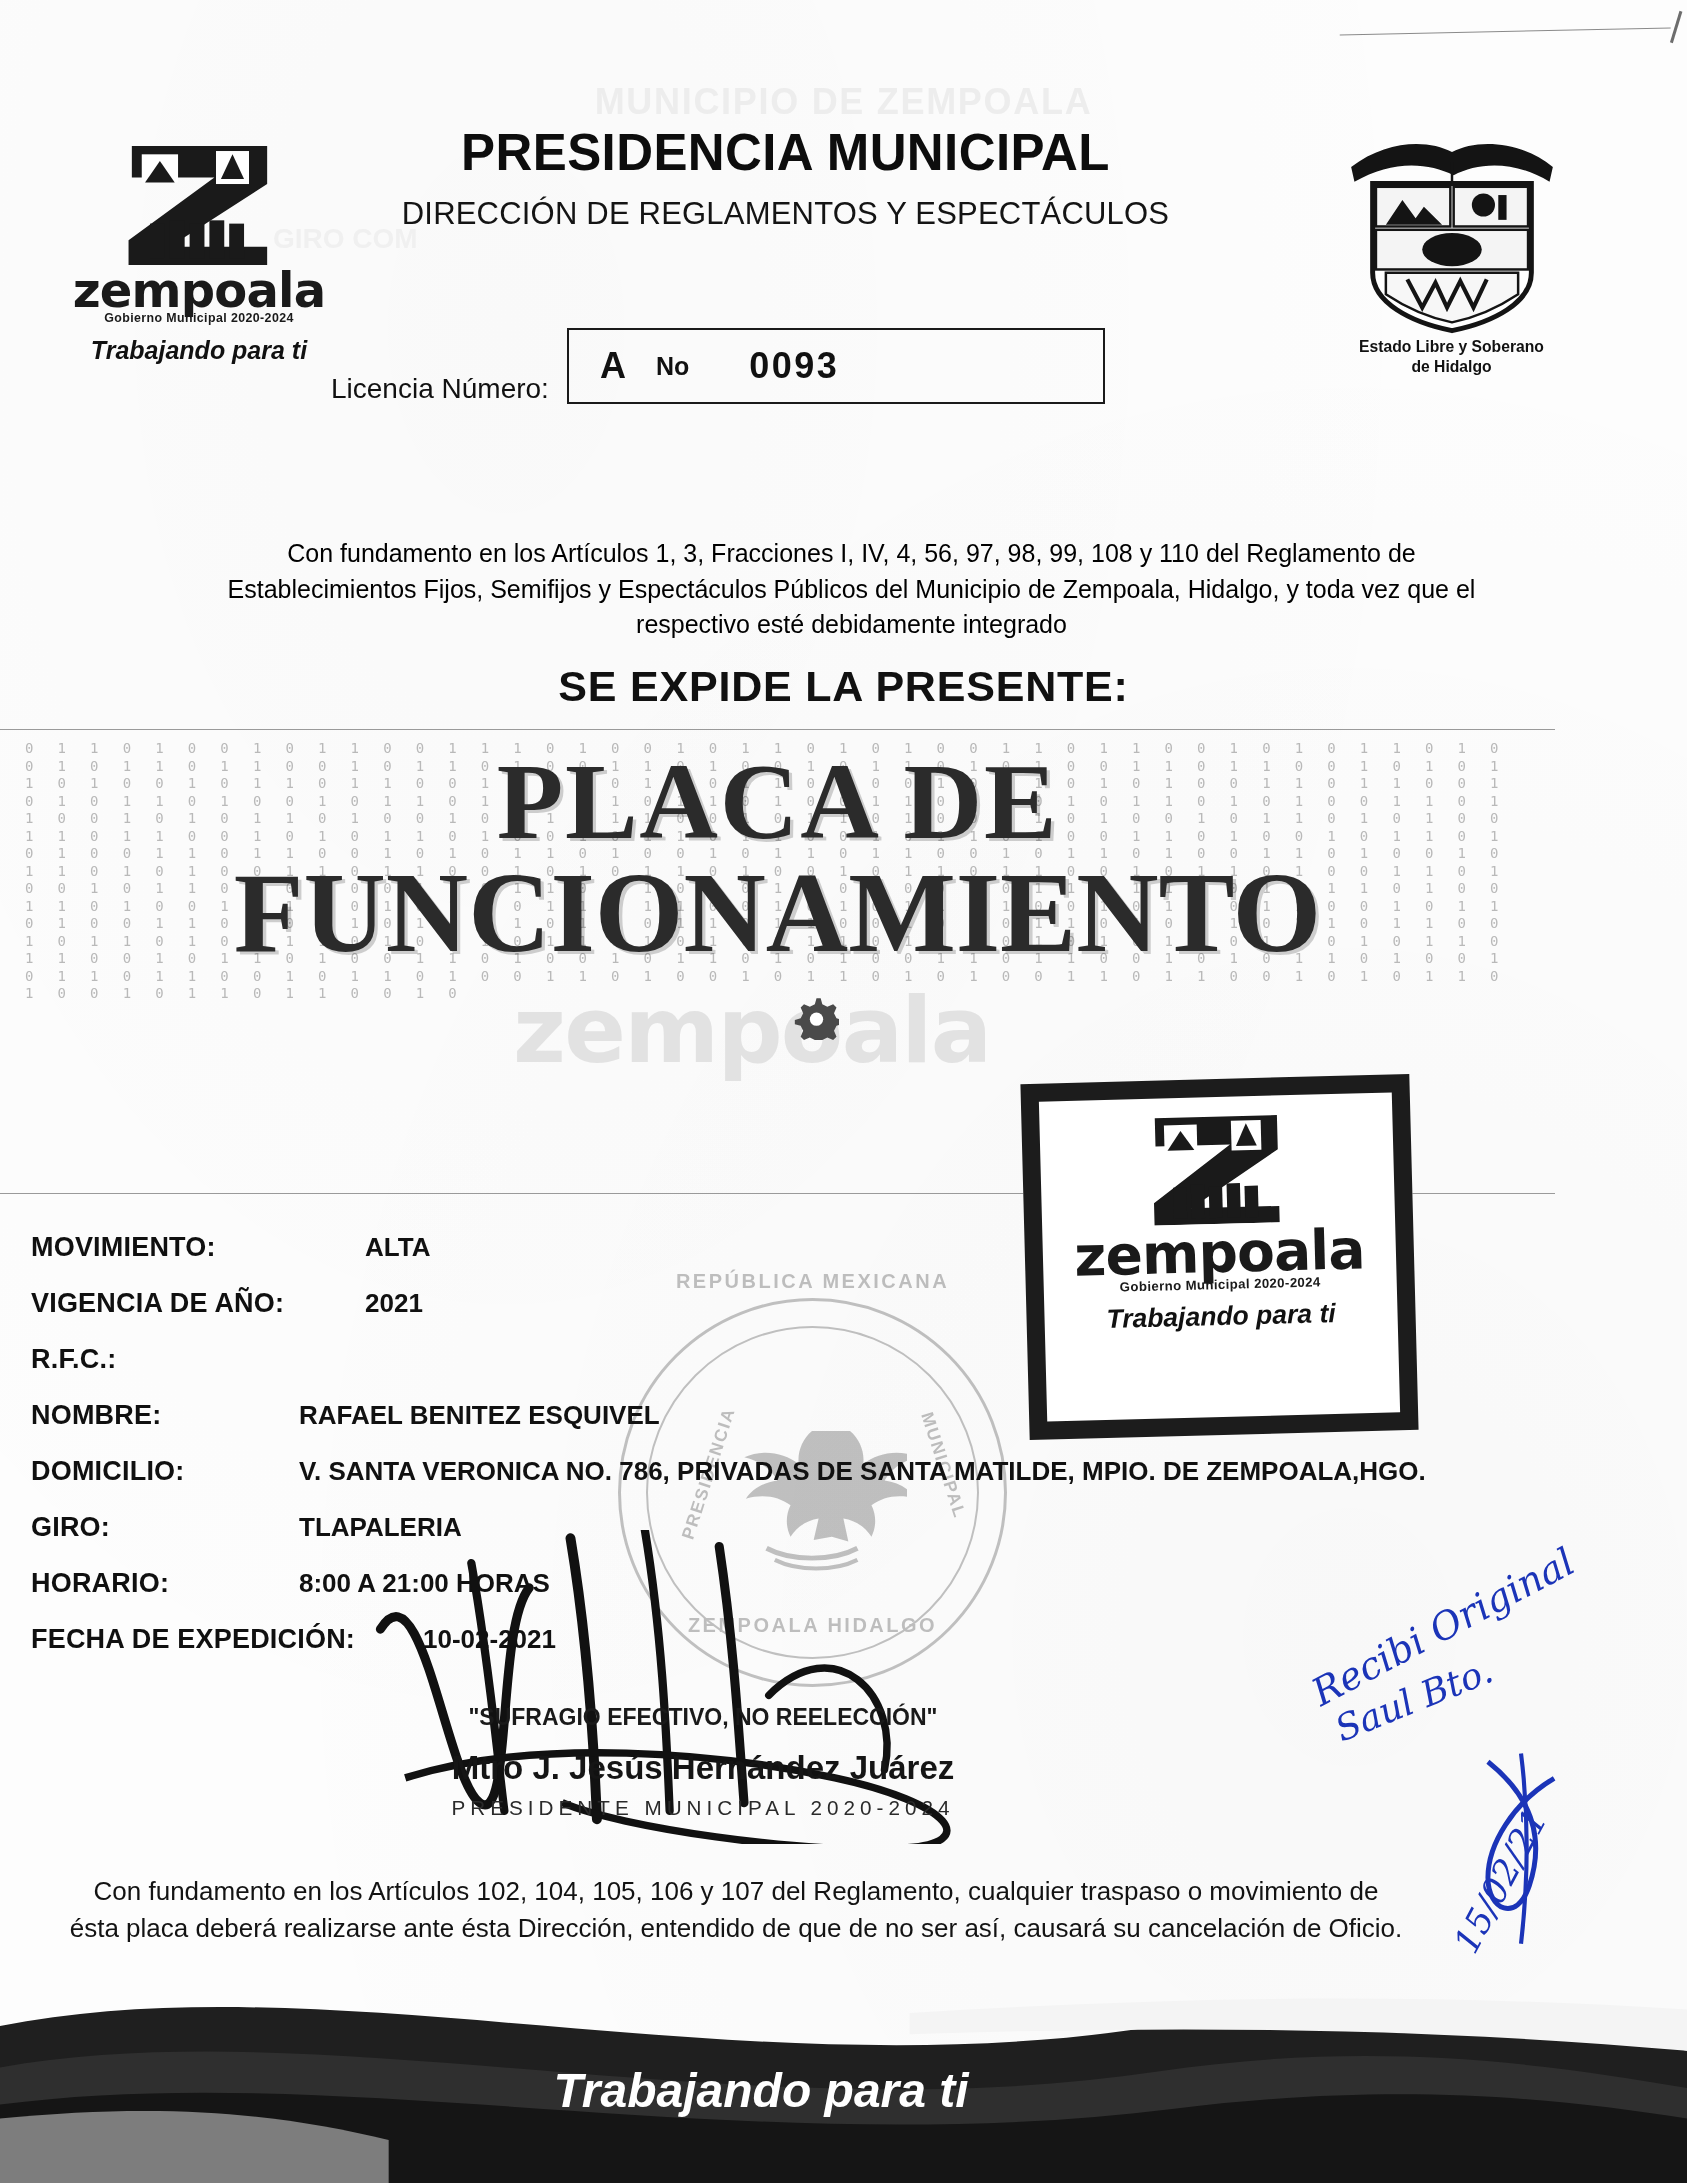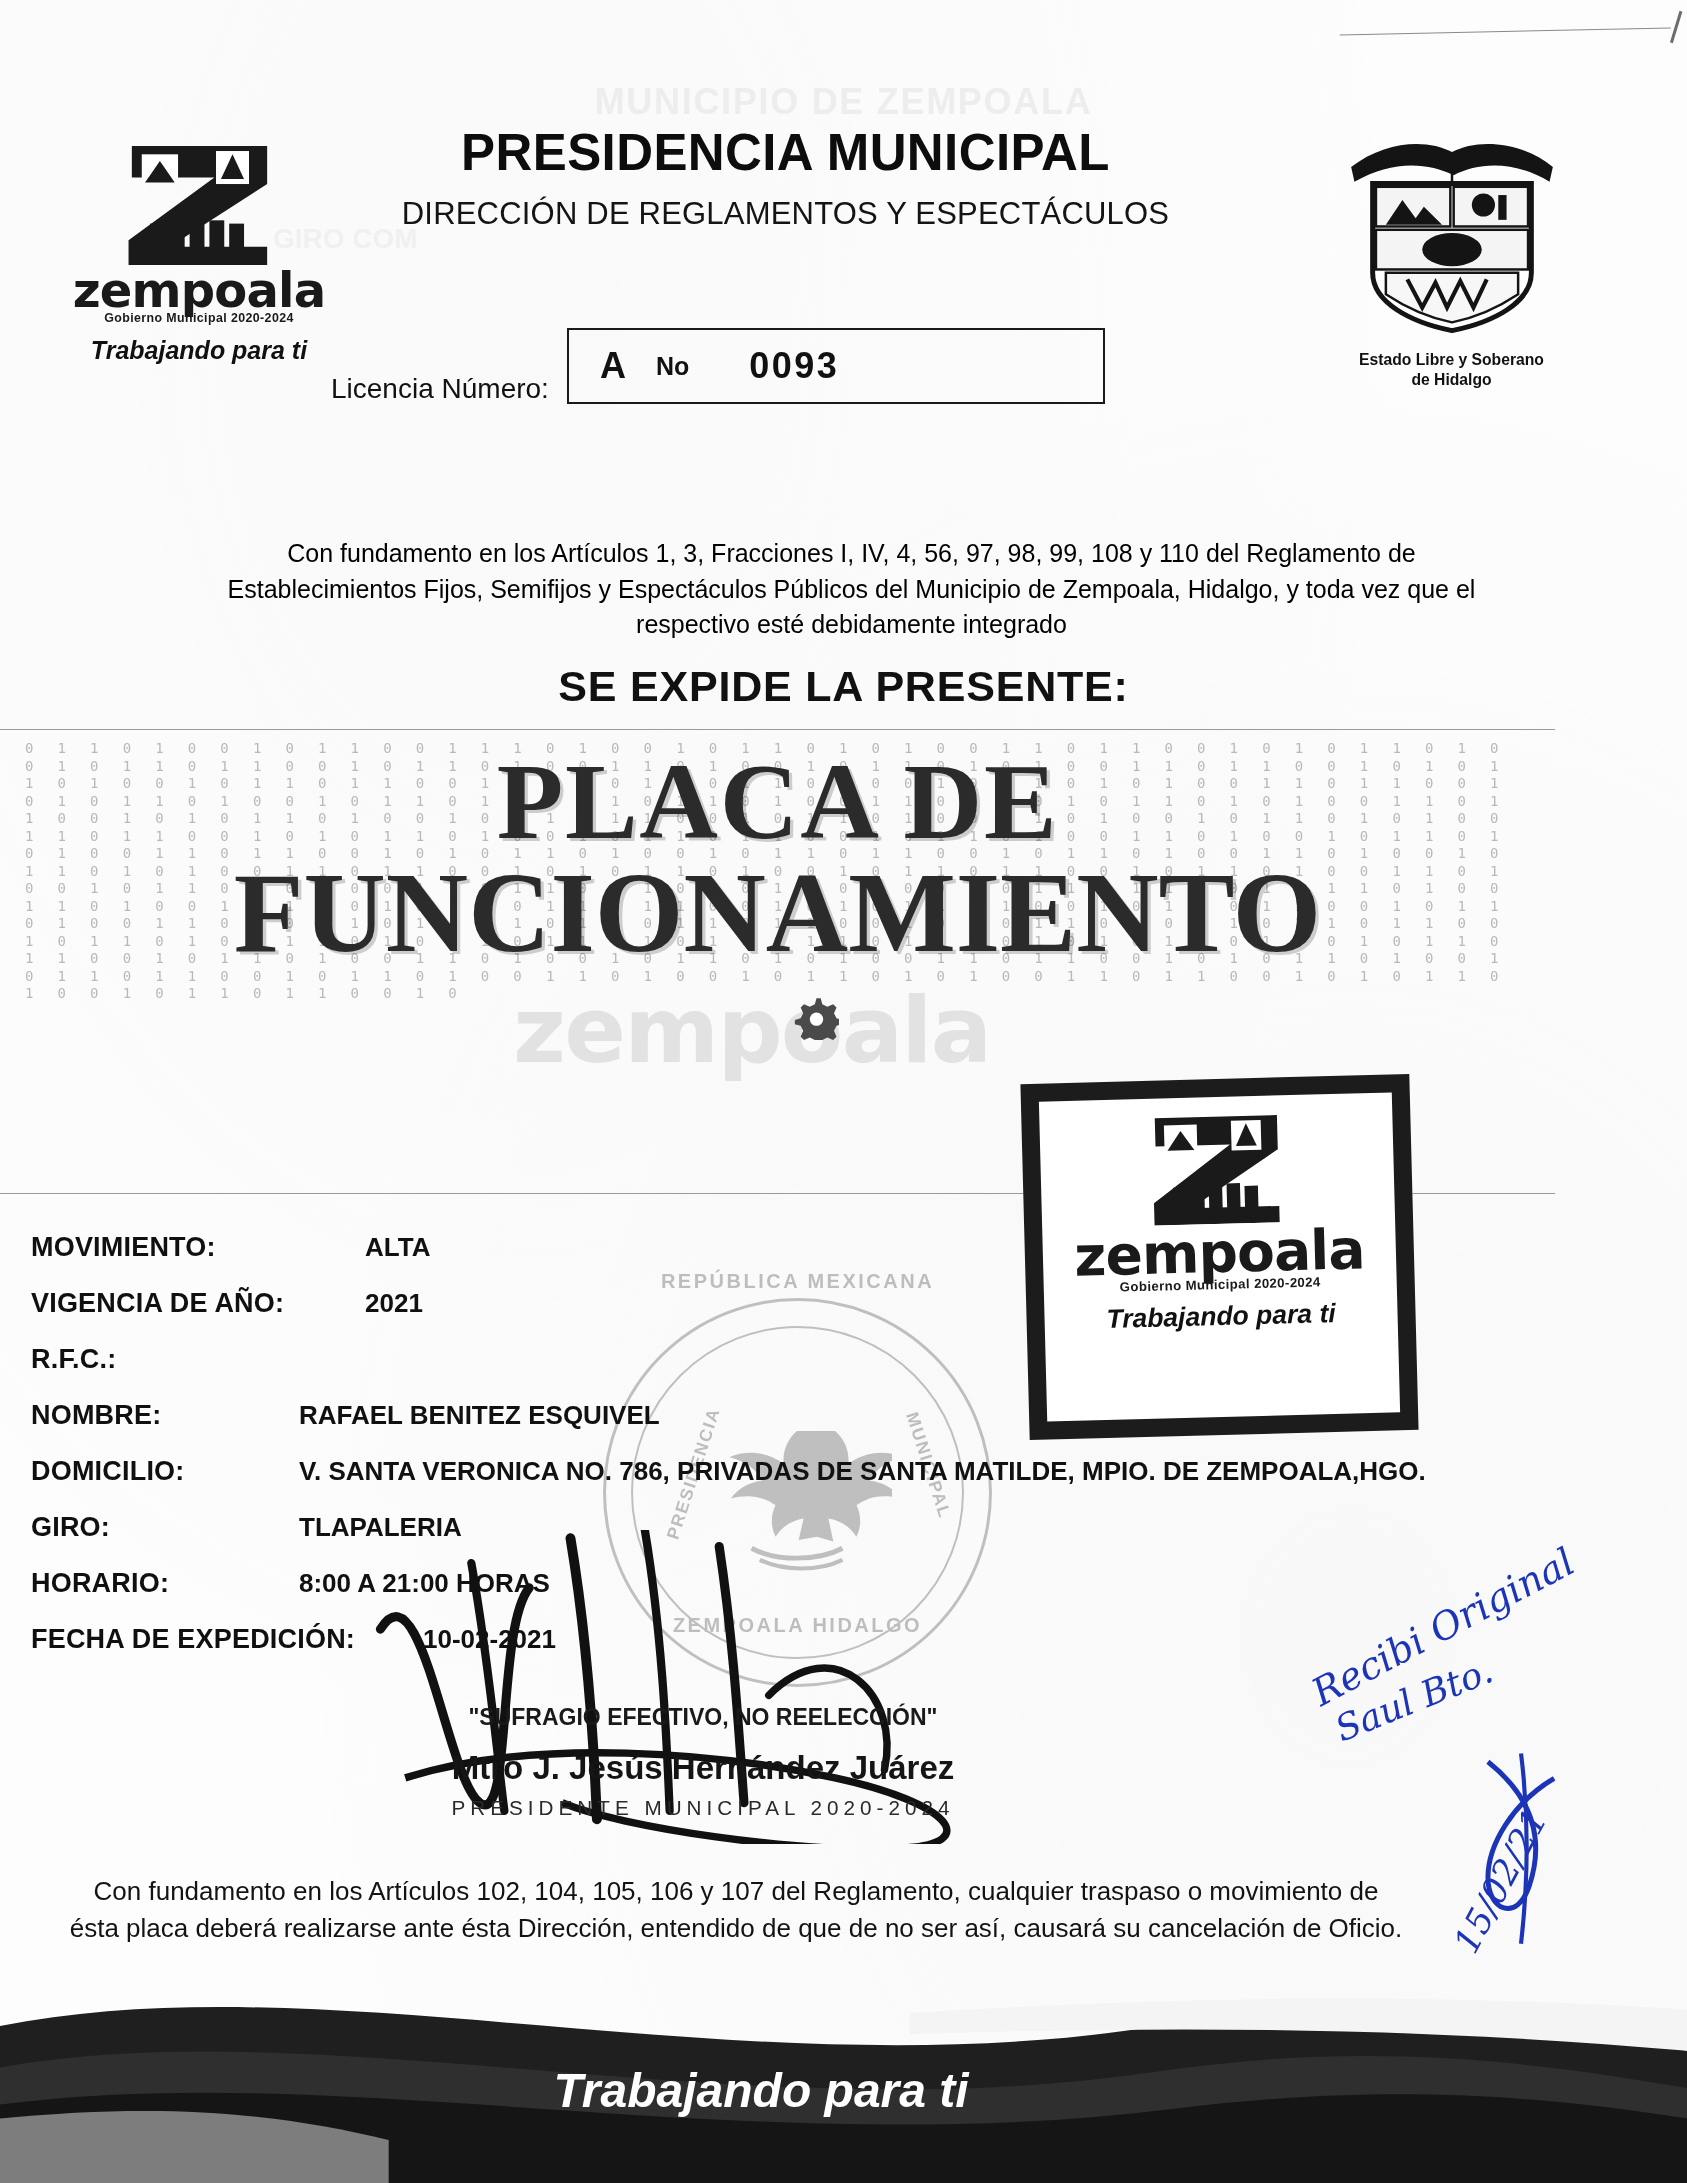--- a/index.html
+++ b/index.html
@@ -163,21 +163,21 @@
     right: 99px;
     top: 8.3px;
     width: 273px;
     text-align: center;
   }
   .crest-art { width: 248px; height: 203px; margin: 0 auto; }
   .crest-cap {
     font-size: 15.7px;
     font-weight: bold;
     line-height: 1.25;
-    margin-top: 15px;
+    margin-top: 2px;
   }
 
   
   .legal {
     position: absolute;
     top: 536px;
     left: 198px;
     width: 1307px;
     text-align: center;
     font-size: 25px;
@@ -306,21 +306,21 @@
   .w-rfc .field-label { width: 314px; }
   .w-nom .field-label { width: 248px; }
   .w-dom .field-label { width: 248px; }
   .w-giro .field-label { width: 248px; }
   .w-hor .field-label { width: 248px; }
   .w-fec .field-label { width: 372px; }
 
   
   .seal {
     position: absolute;
-    left: 603px;
+    left: 618px;
     top: 1298px;
     width: 389px;
     height: 389px;
     opacity: 0.30;
   }
   .seal-ring {
     position: absolute;
     inset: 0;
     border: 3.3px solid #3a3a3a;
     border-radius: 50%;

